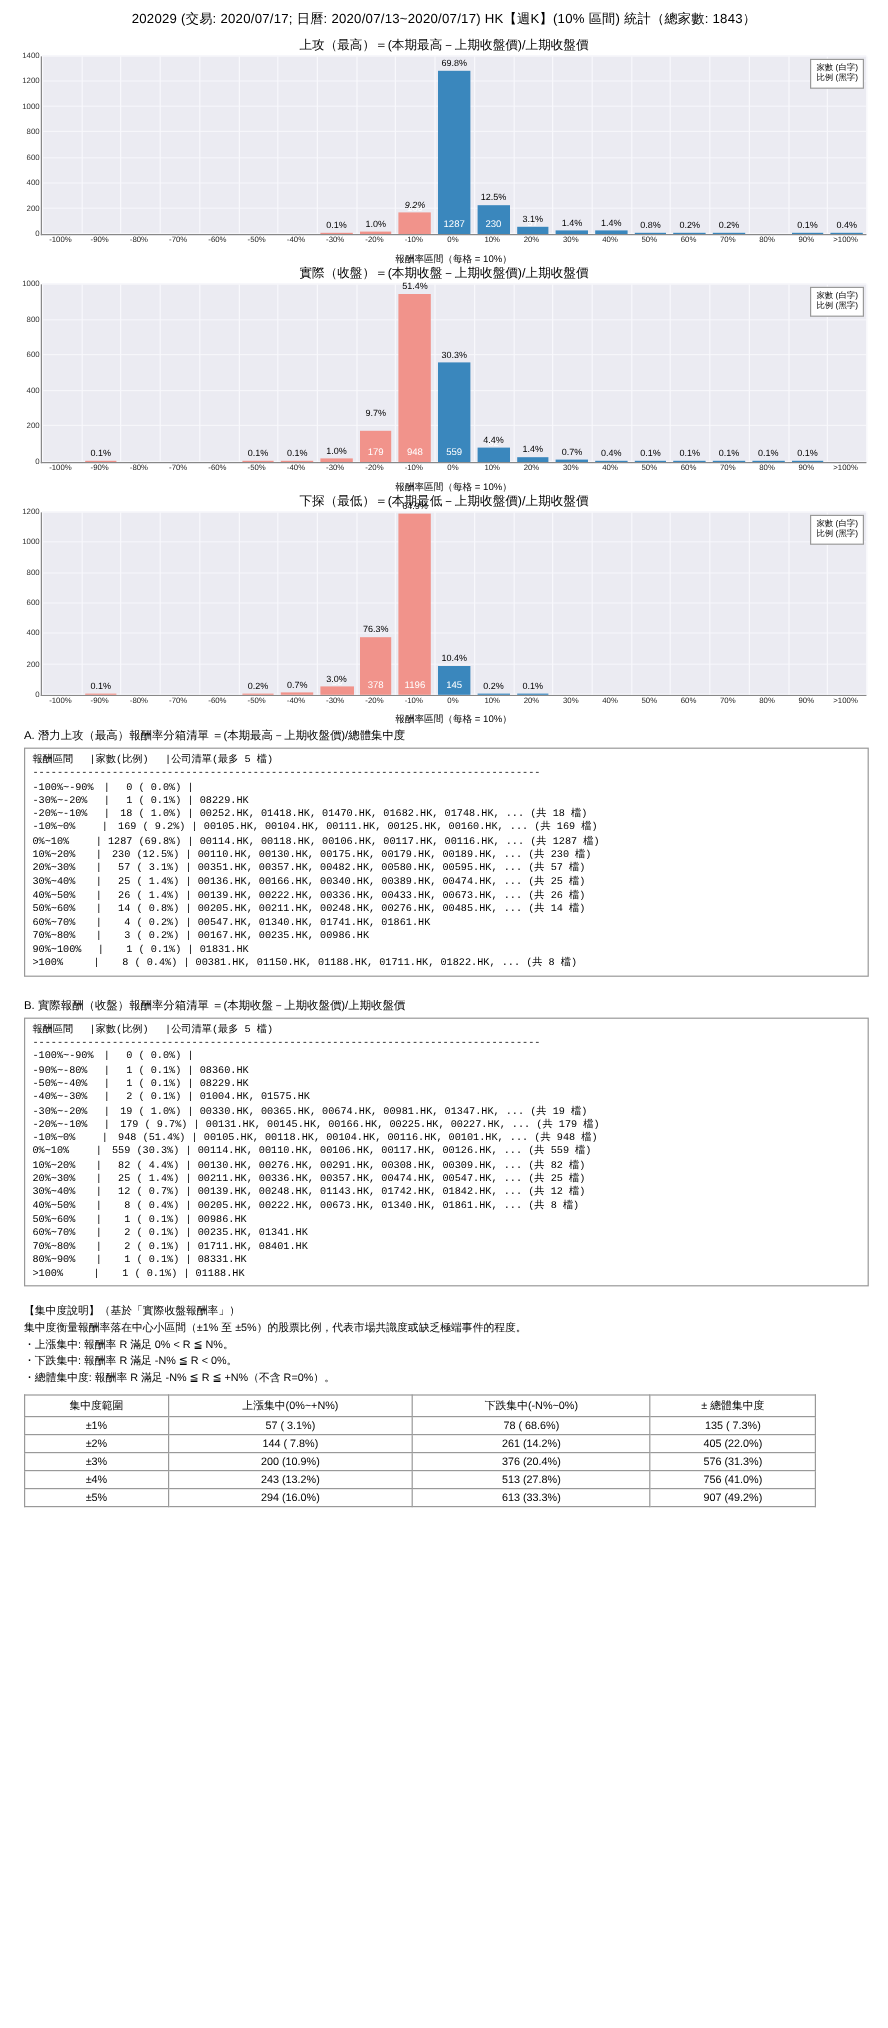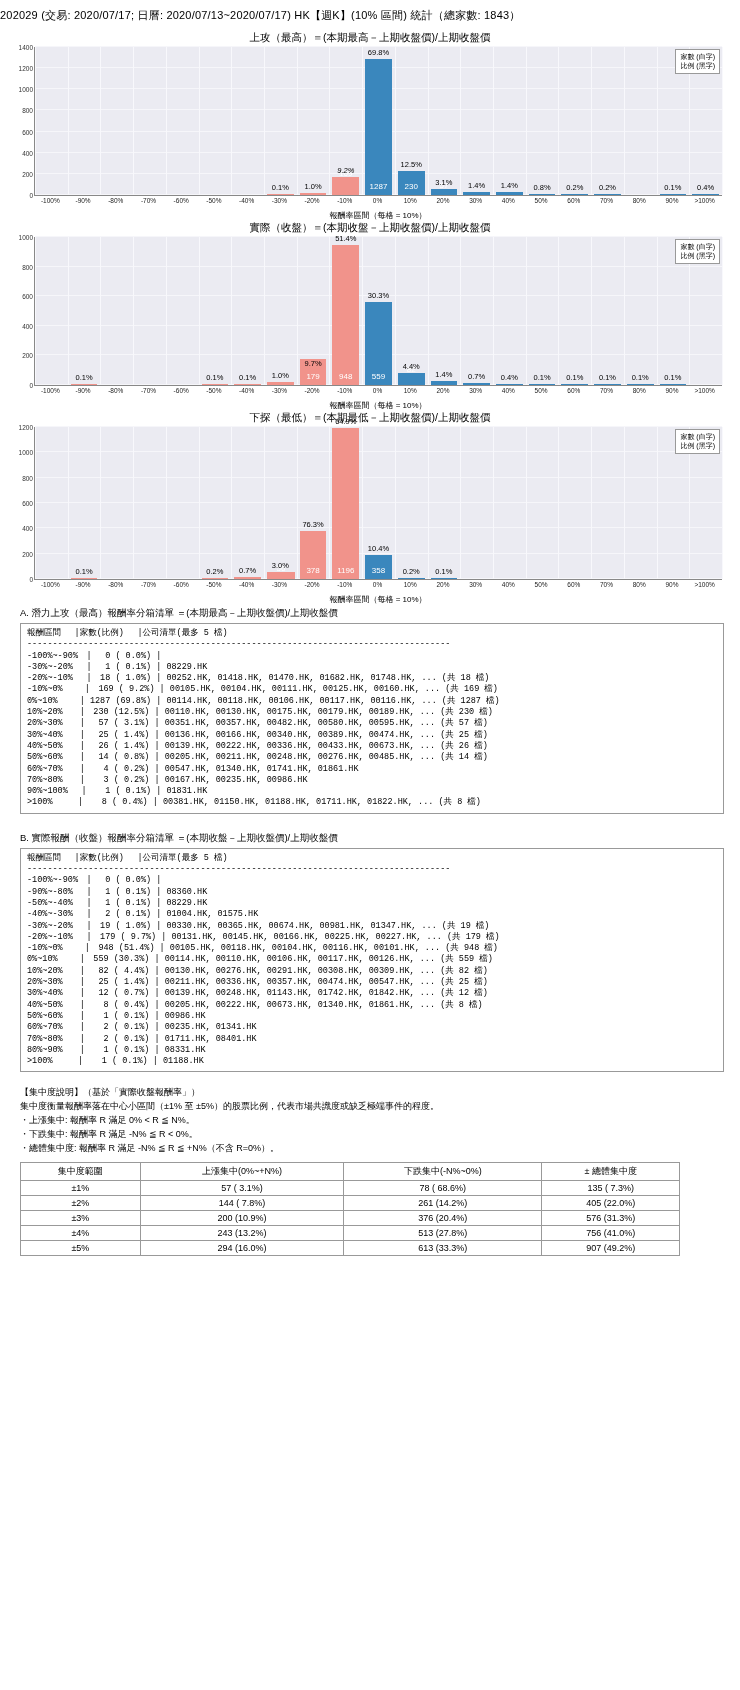--- a/index.html
+++ b/index.html
@@ -1,18 +1,18 @@
 <!DOCTYPE html>
 <html><head>
 <meta charset="utf-8">
 <style>
   html,body{margin:0;padding:0;background:#ffffff;}
   body{width:740px;font-family:"Liberation Sans","DejaVu Sans",sans-serif;color:#000;}
   .page{width:740px;position:relative;}
-  .title{text-align:left;font-size:11px;padding:8px 0 6px;letter-spacing:0.2px;}
+  .title{text-align:center;font-size:11px;padding:8px 0 6px;letter-spacing:0.2px;}
   .chart-block{margin:0 0 4px 0;position:relative;}
   .chart-title{text-align:center;font-size:10.5px;margin:2px 0 2px 0;}
   .chart-area{position:relative;margin:0 18px 0 34px;height:170px;}
   .plot{position:relative;height:148px;background:#ebebf2;border-left:1px solid #888;border-bottom:1px solid #888;overflow:visible;}
   .plot.p3{height:152px;}
   .ylabel{position:absolute;left:-2px;top:50%;transform:translateY(-50%) rotate(-90deg);transform-origin:center;font-size:8.5px;white-space:nowrap;}
   .ytick{position:absolute;left:-28px;width:26px;text-align:right;font-size:6.5px;color:#333;transform:translateY(-50%);}
   .gridline{position:absolute;left:0;right:0;height:1px;background:#f6f6fa;}
   .vgrid{position:absolute;top:0;bottom:0;width:1px;background:#f8f8fc;}
   .bar{position:absolute;bottom:0;}
@@ -190,21 +190,21 @@
           <div class="pct" style="left: 49.0714px; bottom: 3px;">0.1%</div>
           <div class="bar" style="left: 166.516px; width: 26.8257px; height: 1.2px; background: rgb(241, 147, 139);"></div>
           <div class="pct" style="left: 179.929px; bottom: 3px;">0.1%</div>
           <div class="bar" style="left: 199.23px; width: 26.8257px; height: 1.2px; background: rgb(241, 147, 139);"></div>
           <div class="pct" style="left: 212.643px; bottom: 3px;">0.1%</div>
           <div class="bar" style="left: 231.944px; width: 26.8257px; height: 2.812px; background: rgb(241, 147, 139);"></div>
           <div class="pct" style="left: 245.357px; bottom: 4.812px;">1.0%</div>
           <div class="bar" style="left: 264.659px; width: 26.8257px; height: 26.492px; background: rgb(241, 147, 139);">
             <div class="cnt">179</div>
           </div>
-          <div class="pct" style="left: 278.071px; bottom: 17px;">9.7%</div>
+          <div class="pct" style="left: 278.071px; bottom: 36px;">9.7%</div>
           <div class="bar" style="left: 297.373px; width: 26.8257px; height: 140.304px; background: rgb(241, 147, 139);">
             <div class="cnt">948</div>
           </div>
           <div class="pct" style="left: 310.786px; bottom: 142.304px;">51.4%</div>
           <div class="bar" style="left: 330.087px; width: 26.8257px; height: 82.732px; background: rgb(58, 135, 189);">
             <div class="cnt">559</div>
           </div>
           <div class="pct" style="left: 343.5px; bottom: 84.732px;">30.3%</div>
           <div class="bar" style="left: 362.801px; width: 26.8257px; height: 12.136px; background: rgb(58, 135, 189);">
             <div class="cnt" style="bottom: 11.136px;">82</div>
@@ -311,21 +311,21 @@
           <div class="pct" style="left: 245.357px; bottom: 9.09333px; margin-top: 35px;">3.0%</div>
           <div class="bar" style="left: 264.659px; width: 26.8257px; height: 47.88px; background: rgb(241, 147, 139);">
             <div class="cnt">378</div>
           </div>
           <div class="pct" style="left: 278.071px; bottom: 49.88px;">76.3%</div>
           <div class="bar" style="left: 297.373px; width: 26.8257px; height: 151.493px; background: rgb(241, 147, 139);">
             <div class="cnt">1196</div>
           </div>
           <div class="pct" style="left: 310.786px; bottom: 153.493px;">64.9%</div>
           <div class="bar" style="left: 330.087px; width: 26.8257px; height: 24.32px; background: rgb(58, 135, 189);">
-            <div class="cnt">358</div>
+            <div class="cnt">145</div>
           </div>
           <div class="pct" style="left: 343.5px; bottom: 26.32px;">10.4%</div>
           <div class="bar" style="left: 362.801px; width: 26.8257px; height: 1.2px; background: rgb(58, 135, 189);"></div>
           <div class="pct" style="left: 376.214px; bottom: 3px;">0.2%</div>
           <div class="bar" style="left: 395.516px; width: 26.8257px; height: 1.2px; background: rgb(58, 135, 189);"></div>
           <div class="pct" style="left: 408.929px; bottom: 3px;">0.1%</div>
         </div>
       <div class="xaxis" id="xax2">
           <div class="xtick" style="left: 16.3571px;">-100%</div>
           <div class="xtick" style="left: 49.0714px;">-90%</div>
@@ -351,21 +351,21 @@
         </div>
       <div class="xlabel">報酬率區間（每格 = 10%）</div>
       <div class="legendbox">
         <div>家數 (白字)</div>
         <div>比例 (黑字)</div>
       </div>
     </div>
   </div>
 
   <div class="section">
-    <div class="sec-title">A. 潛力上攻（最高）報酬率分箱清單 ＝(本期最高－上期收盤價)/上期收盤價</div>
+    <div class="sec-title">A. 潛力上攻（最高）報酬率分箱清單 ＝(本期最高－上期收盤價)/總體集中度</div>
     <div class="listbox">
       <div class="mono">報酬區間　 |家數(比例)　 |公司清單(最多 5 檔)
 -----------------------------------------------------------------------------------
 -100%~-90%　|　 0 ( 0.0%) |
 -30%~-20%　 |　 1 ( 0.1%) | 08229.HK
 -20%~-10%　 |　18 ( 1.0%) | 00252.HK, 01418.HK, 01470.HK, 01682.HK, 01748.HK, ... (共 18 檔)
 -10%~0%　　 |　169 ( 9.2%) | 00105.HK, 00104.HK, 00111.HK, 00125.HK, 00160.HK, ... (共 169 檔)
 0%~10%　　 | 1287 (69.8%) | 00114.HK, 00118.HK, 00106.HK, 00117.HK, 00116.HK, ... (共 1287 檔)
 10%~20%　　|　230 (12.5%) | 00110.HK, 00130.HK, 00175.HK, 00179.HK, 00189.HK, ... (共 230 檔)
 20%~30%　　|　 57 ( 3.1%) | 00351.HK, 00357.HK, 00482.HK, 00580.HK, 00595.HK, ... (共 57 檔)

